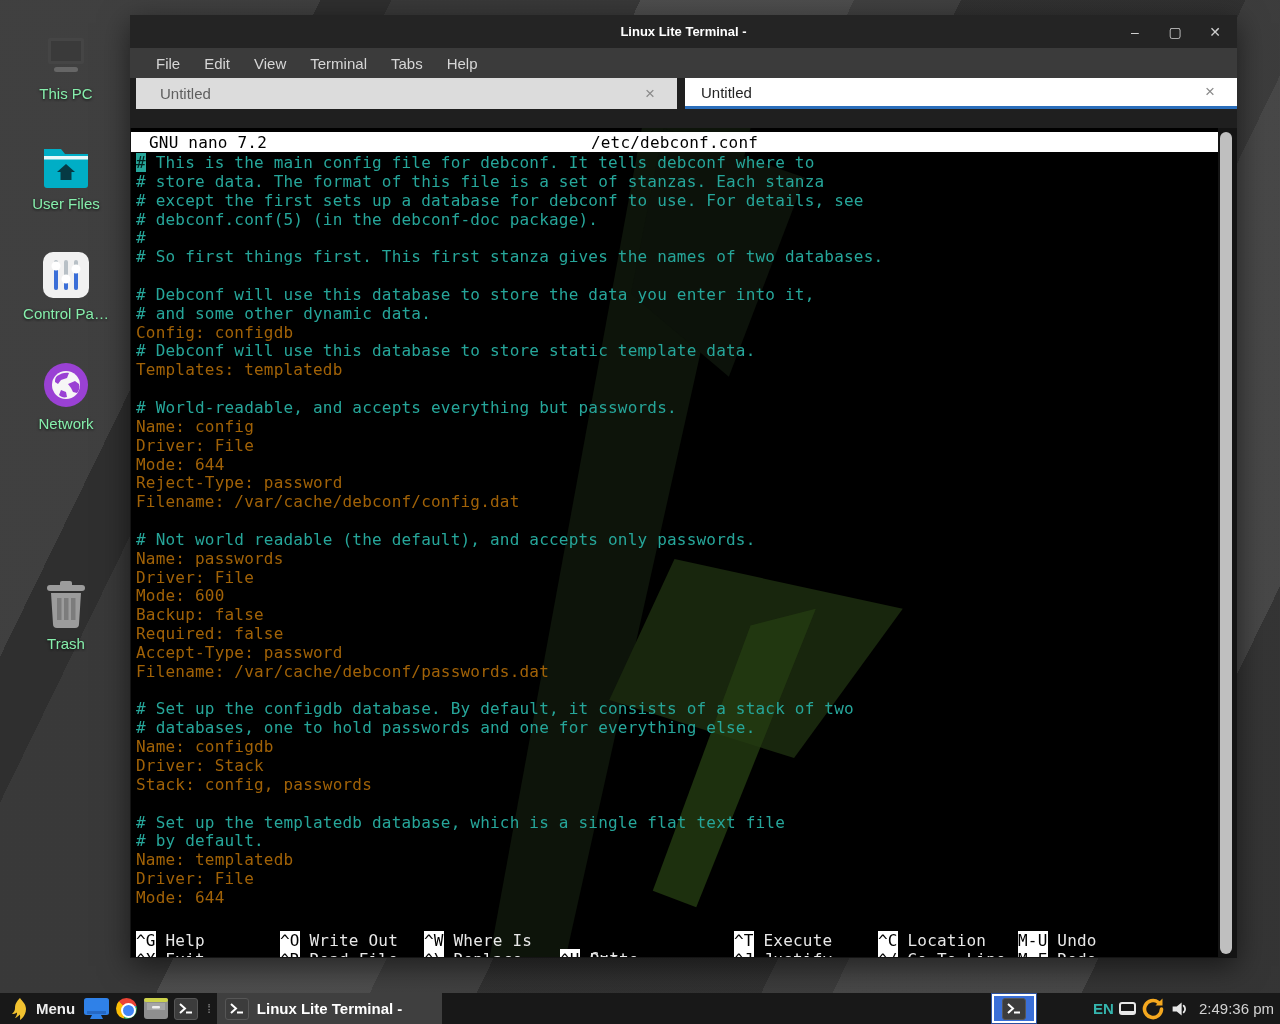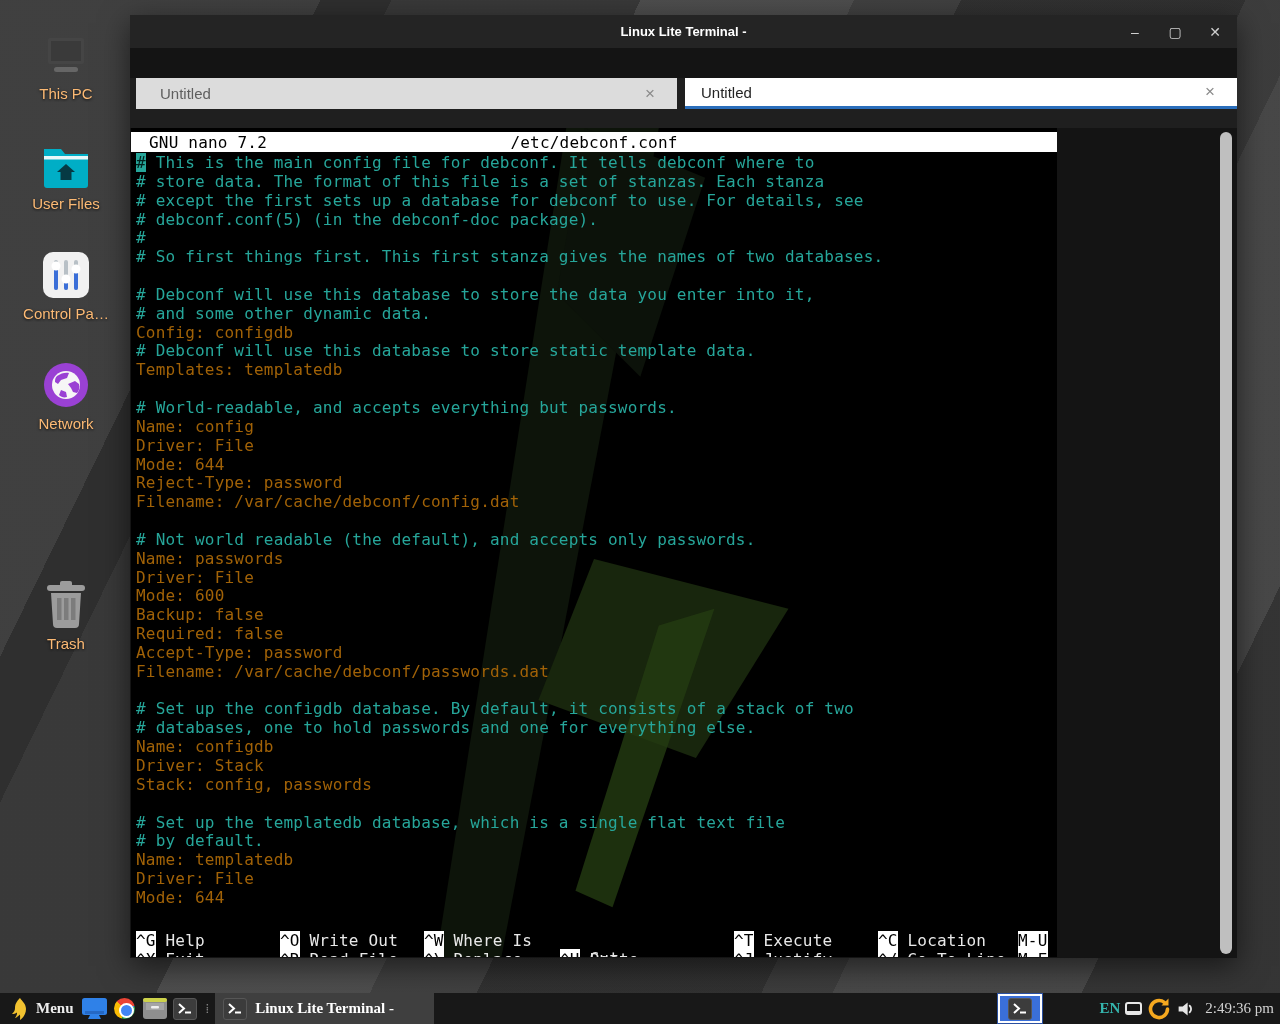--- a/index.html
+++ b/index.html
@@ -9,60 +9,60 @@
   
   #wallpaper { position:absolute; inset:0; background-color:#3e3e3e;
     background-image:
       linear-gradient(296deg, rgba(0,0,0,.20) 0 12%, rgba(255,255,255,.03) 12% 30%, rgba(0,0,0,.10) 30% 46%, rgba(255,255,255,.05) 46% 64%, rgba(0,0,0,.16) 64% 82%, rgba(255,255,255,.04) 82%),
       linear-gradient(116deg, rgba(0,0,0,.10) 0 22%, rgba(255,255,255,.03) 22% 48%, rgba(0,0,0,.12) 48% 74%, rgba(255,255,255,.02) 74%);
   }
 
   
   .dicon { position:absolute; left:10px; width:112px; text-align:center; cursor:default; }
   .dicon .ic { height:50px; display:flex; align-items:flex-end; justify-content:center; }
-  .dicon .lbl { margin-top:7px; color:#fdba74; font-size:15px; text-shadow:0 1px 3px rgba(0,0,0,.8); white-space:nowrap; overflow:hidden; }
+  .dicon .lbl { margin-top:7px; color:#86efac; font-size:15px; text-shadow:0 1px 3px rgba(0,0,0,.8); white-space:nowrap; overflow:hidden; }
 
   
   #win { position:absolute; left:130px; top:15px; width:1107px; height:943px; background:#141414; box-shadow:0 8px 28px rgba(0,0,0,.55); }
   #titlebar { position:absolute; left:0; top:0; right:0; height:33px; background:#242424; display:flex; align-items:center; }
   #title { position:absolute; left:0; right:0; text-align:center; color:#fff; font-size:13px; font-weight:bold; }
   #winbtns { position:absolute; right:14px; top:0; height:33px; display:flex; align-items:center; gap:24px; color:#cfcfcf; font-size:14px; }
   #winbtns span { cursor:pointer; width:16px; text-align:center; }
   #menubar { position:absolute; left:0; top:33px; right:0; height:30px; background:#3b3b3b; display:flex; align-items:center; padding-left:16px; gap:4px; }
   .menu-item { color:#d6d6d6; font-size:15px; padding:3px 10px; cursor:default; }
   #tabbar { position:absolute; left:0; top:63px; right:0; height:50px; background:#1f1f1f; display:flex; padding-left:6px; gap:8px; }
   .tab { height:31px; display:flex; align-items:center; padding:0 14px 0 24px; font-size:15px; position:relative; cursor:pointer; }
   .tab:first-child { width:541px; background:#dcdcdc; color:#5f5f5f; }
   .tab:last-child { flex:1; background:#ffffff; color:#242424; border-bottom:3px solid var(--tab-accent,#2a6ebb); padding-left:16px; }
   .tab .tab-label { flex:1; }
   .tab .tab-close { color:#8a8a8a; font-size:17px; padding:0 8px; cursor:pointer; }
 
   
-  #term { position:absolute; left:1px; top:113px; width:926px; bottom:1px; background:#000; overflow:hidden;
+  #term { position:absolute; left:1px; top:113px; width:1087px; bottom:1px; background:#000; overflow:hidden;
           font-family:"DejaVu Sans Mono","Liberation Mono",monospace; font-size:16px; letter-spacing:.2px; }
   .fx { position:absolute; inset:0; }
   #fx1 { clip-path:polygon(47% 0,57% 0,40% 100%,33% 100%); background:#0d140a; }
   #fx2 { clip-path:polygon(50% 52%,71% 58%,61% 76%,44% 69%); background:#18260d; }
   #fx3 { clip-path:polygon(57% 60%,63% 58%,52% 94%,48% 92%); background:#243c11; opacity:.8; }
   #fx4 { clip-path:polygon(49% 0,62% 6%,55% 30%,46% 20%); background:#0c120a; }
   #nano-header { position:absolute; left:0; right:0; top:4px; height:20px; background:#ffffff; color:#000; z-index:2; }
   #nano-app { position:absolute; left:18px; top:1px; }
   #nano-file { position:absolute; left:0; right:0; top:1px; text-align:center; }
   #nano-content { position:absolute; left:5px; top:26px; right:0; z-index:1; white-space:pre; }
   .line { height:18.85px; line-height:18.85px; }
   .c { color:var(--comment,#26a69a); }
   .t { color:#a16207; }
   .cursor { background:var(--comment,#26a69a); color:#00221e; }
   #nano-shortcuts { position:absolute; left:5px; top:803px; right:0; height:38px; z-index:2; }
   .sc { position:absolute; white-space:pre; color:#e8e8e8; line-height:19px; }
   .sc .key { background:#fff; color:#000; }
   #scrollbar { position:absolute; right:5px; top:117px; bottom:4px; width:12px; background:#bfbfbf; border-radius:6px; cursor:pointer; }
 
   
-  #taskbar { position:absolute; left:0; bottom:0; width:1280px; height:31px; background:#181818; display:flex; align-items:center; padding:0 6px 0 8px;font-family:Liberation Serif, serif; }
+  #taskbar { position:absolute; left:0; bottom:0; width:1280px; height:31px; background:#181818; display:flex; align-items:center; padding:0 6px 0 8px; }
   #menu-btn { display:flex; align-items:center; gap:8px; padding:0 6px 0 2px; height:31px; cursor:pointer; }
   #menu-btn .mlabel { color:#ededed; font-size:15px; font-weight:600; }
   .launcher { width:30px; height:31px; display:flex; align-items:center; justify-content:center; cursor:pointer; }
   .chrome-ball { width:21px; height:21px; border-radius:50%;
      background:conic-gradient(from -45deg, #ea4335 0 120deg, #4285f4 120deg 123deg, #34a853 123deg 240deg, #fbbc05 240deg 357deg, #ea4335 357deg); position:relative; }
   .chrome-ball::after { content:""; position:absolute; left:5px; top:5px; width:11px; height:11px; border-radius:50%; background:#4285f4; border:2px solid #fff; }
   .mini-term { width:24px; height:22px; background:#3c3c3c; border:1px solid #565656; border-radius:3px; display:flex; align-items:center; justify-content:center; }
   #sep { color:#8a8a8a; font-size:13px; letter-spacing:-2px; padding:0 6px; }
   #task-btn { display:flex; align-items:center; gap:8px; background:#3f3f3f; height:31px; padding:0 40px 0 8px; margin-left:2px; cursor:pointer; }
   #task-btn .tlabel { color:#fff; font-size:15px; font-weight:600; white-space:nowrap; }
@@ -143,20 +143,28 @@
 
   <div id="win">
     <div id="titlebar">
       <span id="title">Linux Lite Terminal -</span>
       <span id="winbtns">
         <span>–</span>
         <span>▢</span>
         <span>✕</span>
       </span>
     </div>
+    <div id="menubar">
+        <div class="menu-item">File</div>
+        <div class="menu-item">Edit</div>
+        <div class="menu-item">View</div>
+        <div class="menu-item">Terminal</div>
+        <div class="menu-item">Tabs</div>
+        <div class="menu-item">Help</div>
+      </div>
     <div id="tabbar">
         <div class="tab">
           <span class="tab-label">Untitled</span>
           <span class="tab-close">×</span>
         </div>
         <div class="tab active">
           <span class="tab-label">Untitled</span>
           <span class="tab-close">×</span>
         </div>
       </div>

